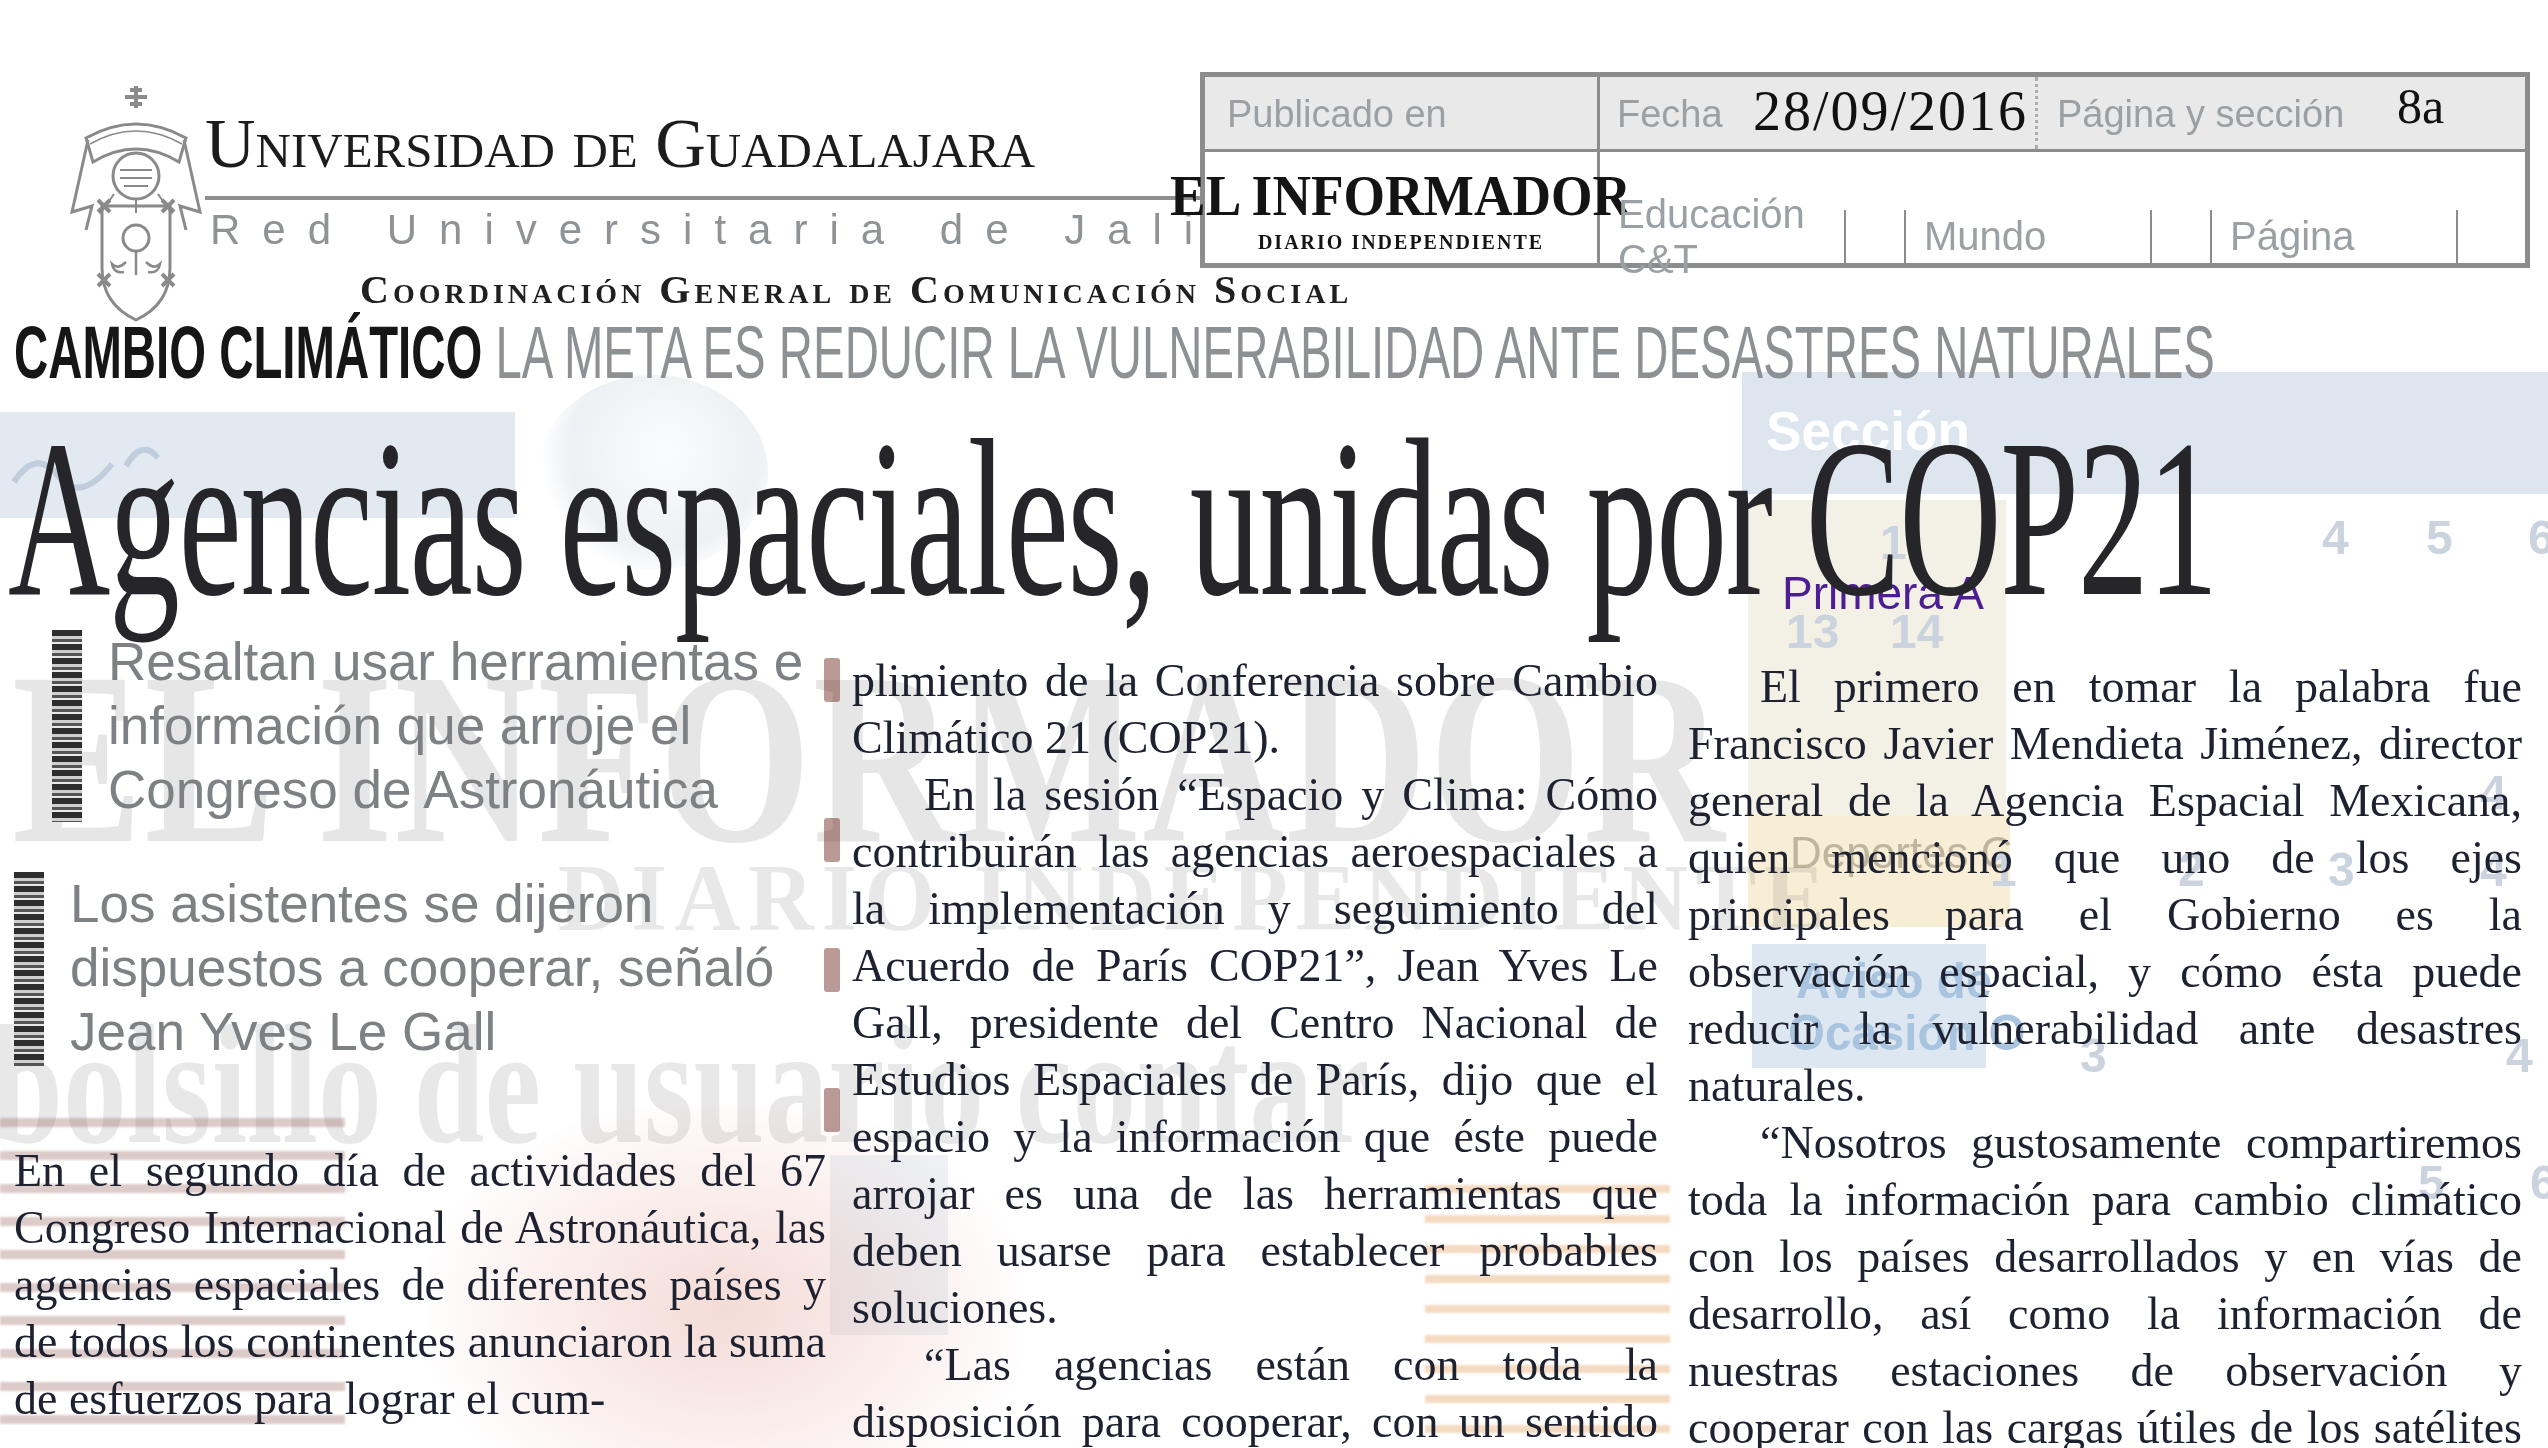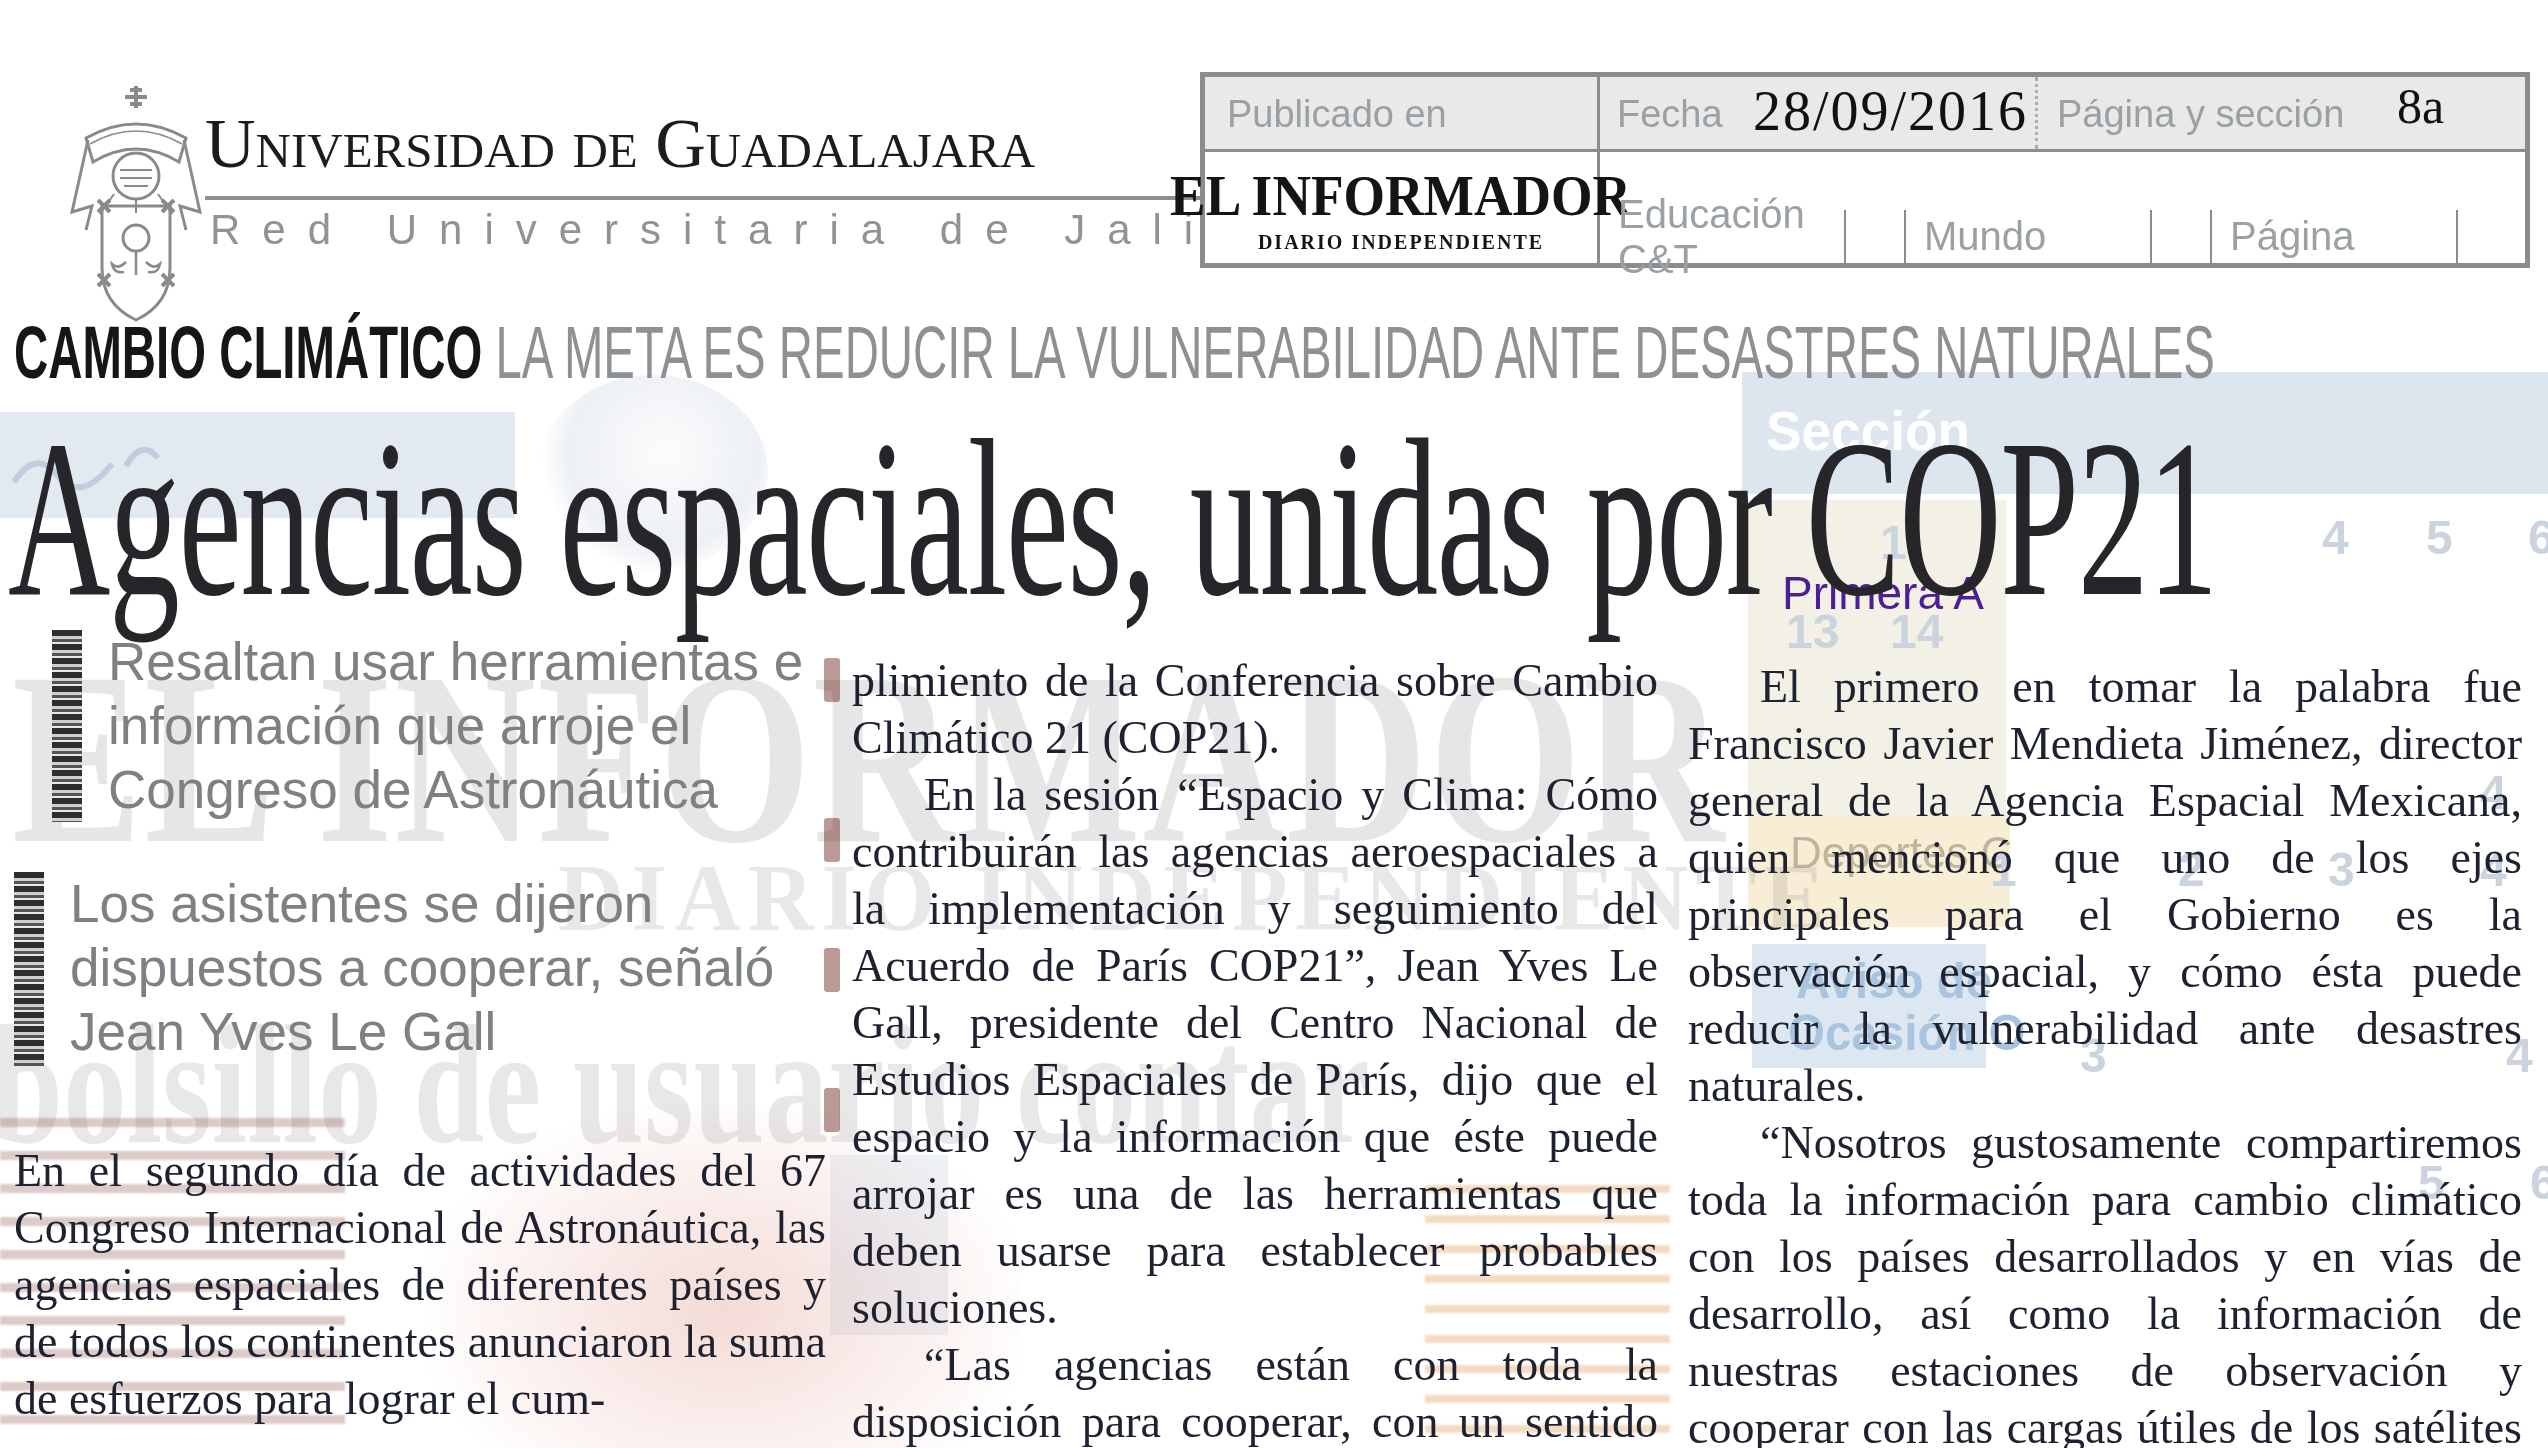--- a/index.html
+++ b/index.html
@@ -158,20 +158,21 @@
     <path d="M48,114 L34,134 M92,114 L106,134 M70,119 v14" stroke-width="2"></path>
     <path d="M36,126 h68 v62 q0,36 -34,52 q-34,-16 -34,-52 Z"></path>
     <path d="M32,120 l12,12 m0,-12 l-12,12 M96,120 l12,12 m0,-12 l-12,12" stroke-width="4"></path>
     <path d="M32,194 l12,12 m0,-12 l-12,12 M96,194 l12,12 m0,-12 l-12,12" stroke-width="4"></path>
     <circle cx="70" cy="158" r="13"></circle>
     <path d="M70,171 v24 M60,182 q-8,8 -14,2 q2,10 12,8 M80,182 q8,8 14,2 q-2,10 -12,8" stroke-width="2.5"></path>
   </svg>
   <div class="abs mast serif nowrap mast-title">Universidad de Guadalajara</div>
   <div class="abs mast mast-rule"></div>
   <div class="abs mast nowrap mast-network">Red Universitaria de Jalisco</div>
+  <div class="abs mast serif nowrap mast-dept">Coordinación General de Comunicación Social</div>
 
   <div class="abs clip-table">
     <div class="ct-header">
       <span class="ct-label" style="left:22px;top:16px">Publicado en</span>
       <span class="ct-label" style="left:412px;top:16px">Fecha</span>
       <span class="ct-date serif" style="left:548px;top:2px">28/09/2016</span>
       <span class="ct-label" style="left:852px;top:16px">Página y sección</span>
       <span class="ct-page serif" style="left:1192px;top:0px">8a</span>
       <span class="ct-vline" style="left:392px"></span>
       <span class="ct-dotline" style="left:830px"></span>

